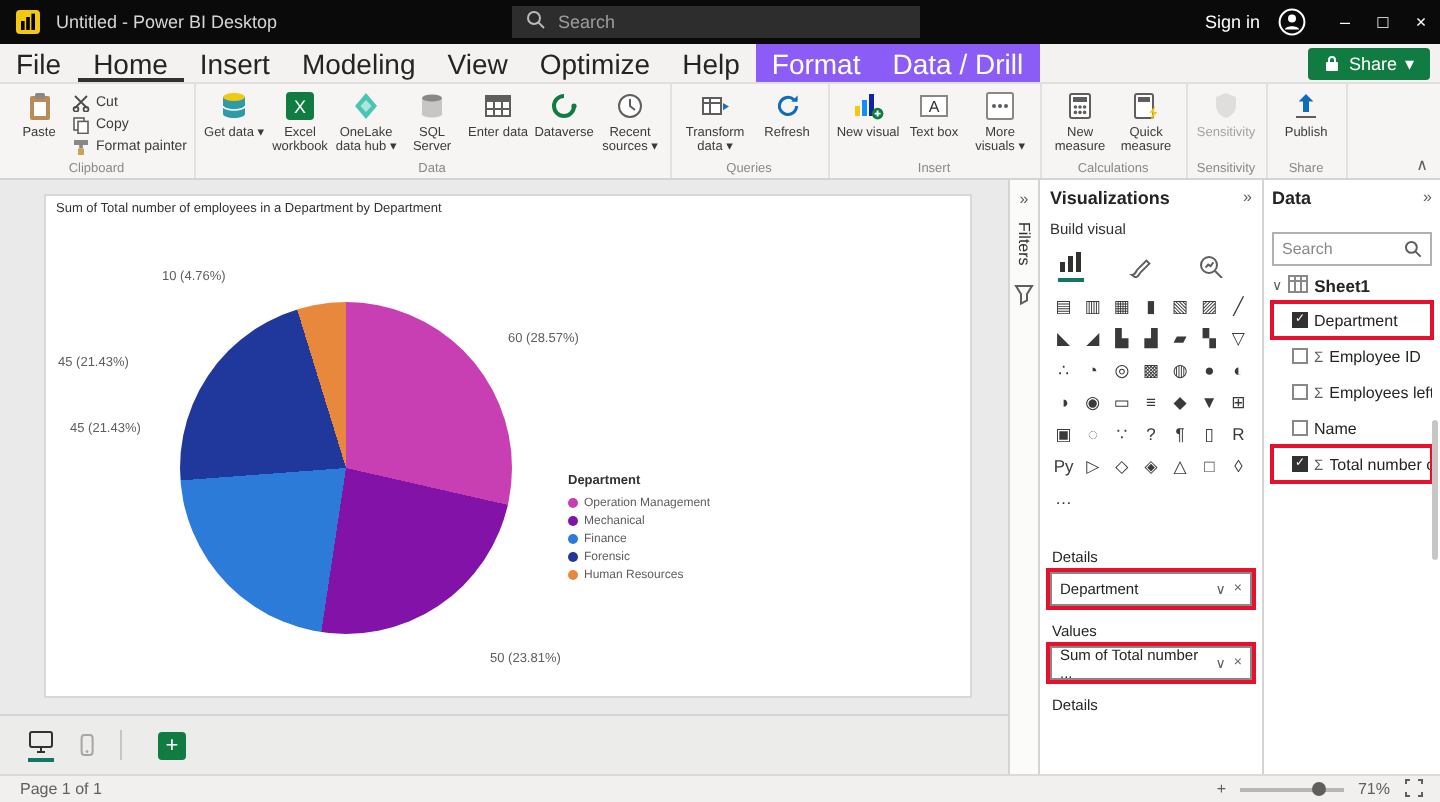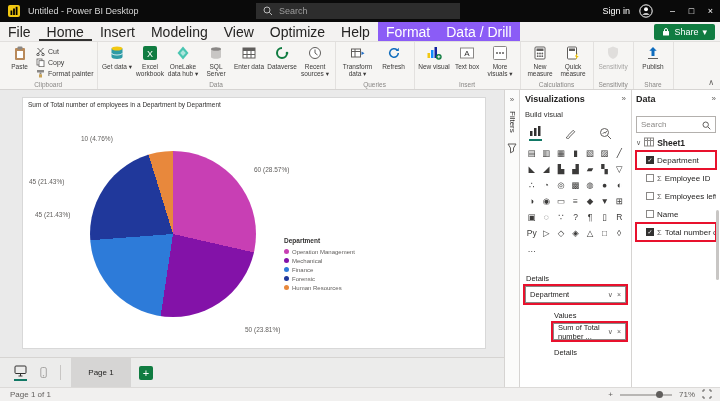--- a/index.html
+++ b/index.html
@@ -70,21 +70,21 @@
   .mode{display:flex;padding-bottom:2px;}
   .mode.active{border-bottom:2px solid #117865;}
   #viz-gallery{display:grid;grid-template-columns:repeat(7,1fr);gap:1px;margin-top:4px;}
   .vg-cell{height:15px;display:flex;align-items:center;justify-content:center;font-size:8.5px;color:#3b3a39;}
   .well-label{font-size:7.5px;color:#252423;margin:0 1px 3px;}
   #legend-section{margin-top:18px;}
   .well{height:17px;border:1px solid #8a8886;background:#fff;display:flex;align-items:center;font-size:7.5px;color:#252423;padding:0 4px;}
   .well .spacer{flex:1;}
   .well .wi{font-size:7px;color:#605e5c;margin-left:4px;}
   .annotated{outline:2px solid #E8112D;outline-offset:0;}
-  .mt8{margin-top:8px;margin-left:28px;}
+  .mt8{margin-top:8px;}
 
   
   #data-panel{position:absolute;left:632px;top:0;width:88px;height:297px;background:#fff;padding:4px 4px;}
   #data-search{height:17px;border:1px solid #b3b0ad;display:flex;align-items:center;justify-content:space-between;padding:0 4px;margin-top:12px;}
   #data-search .ph{font-size:8px;color:#8a8886;}
   #sheet-row{display:flex;align-items:center;gap:3px;height:16px;font-size:8.5px;margin-top:2px;color:#252423;font-weight:bold;}
   #sheet-row .chev{font-size:7px;color:#605e5c;font-weight:normal;}
   .frow{display:flex;align-items:center;gap:3px;height:18px;font-size:8px;color:#252423;padding-left:10px;position:relative;}
   .frow.annotated{outline-offset:-1px;}
   .cb{width:8px;height:8px;border:1px solid #8a8886;background:#fff;flex:0 0 auto;display:flex;align-items:center;justify-content:center;font-size:6px;color:#fff;line-height:0;}
@@ -394,21 +394,20 @@
           <path d="M4.5 12h4M6.5 9.5V12" stroke="#323130" fill="none"></path>
         </svg>
     </span>
     <span id="view-phone">
       <svg width="13" height="13">
           <rect x="3.8" y="1.5" width="5.5" height="10" rx="1.5" fill="none" stroke="#8a8886"></rect>
           <circle cx="6.5" cy="9.8" r=".7" fill="#8a8886"></circle>
         </svg>
     </span>
     <span class="pb-divider"></span>
-    <span id="page-tab">Page 1</span>
     <span id="add-page-btn">+</span>
   </div>
 
   <div id="filters-strip">
     <span class="chev">»</span>
     <span class="vtext">Filters</span>
     <span>
       <svg width="10" height="11">
           <path d="M1 1h8L6.5 5v3.2l-3 1.6V5z" fill="none" stroke="#605e5c"></path>
         </svg>

